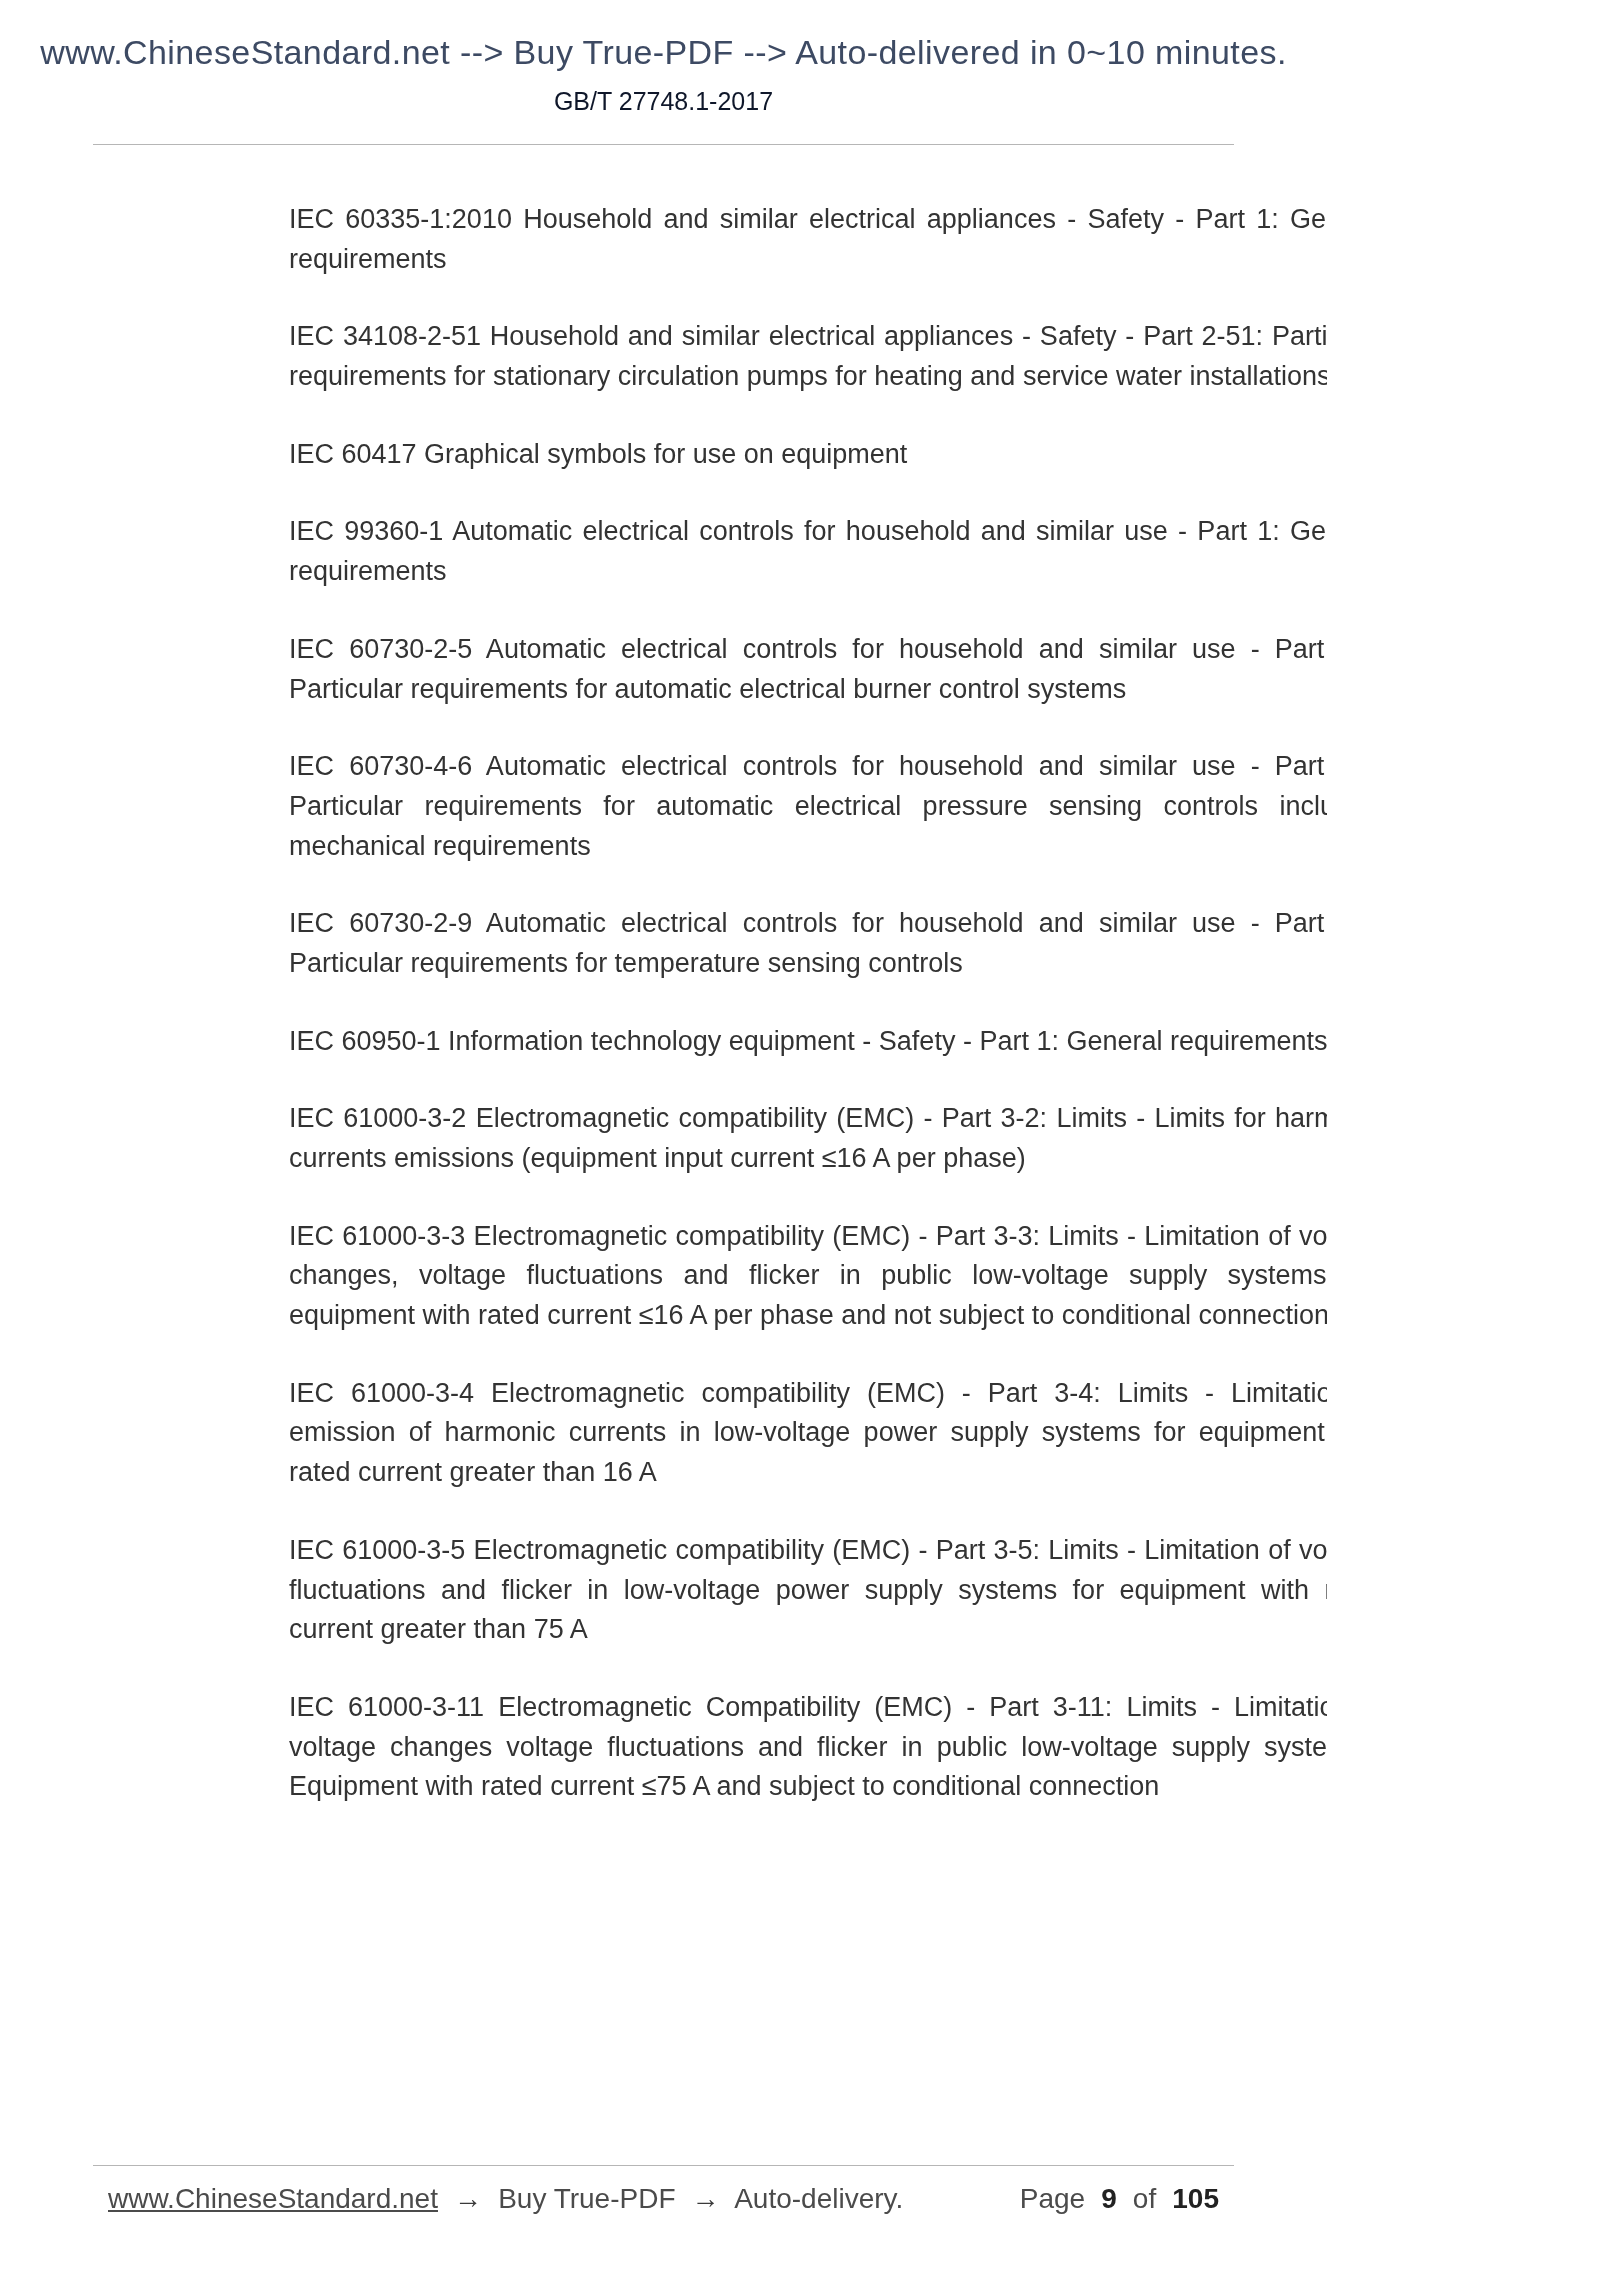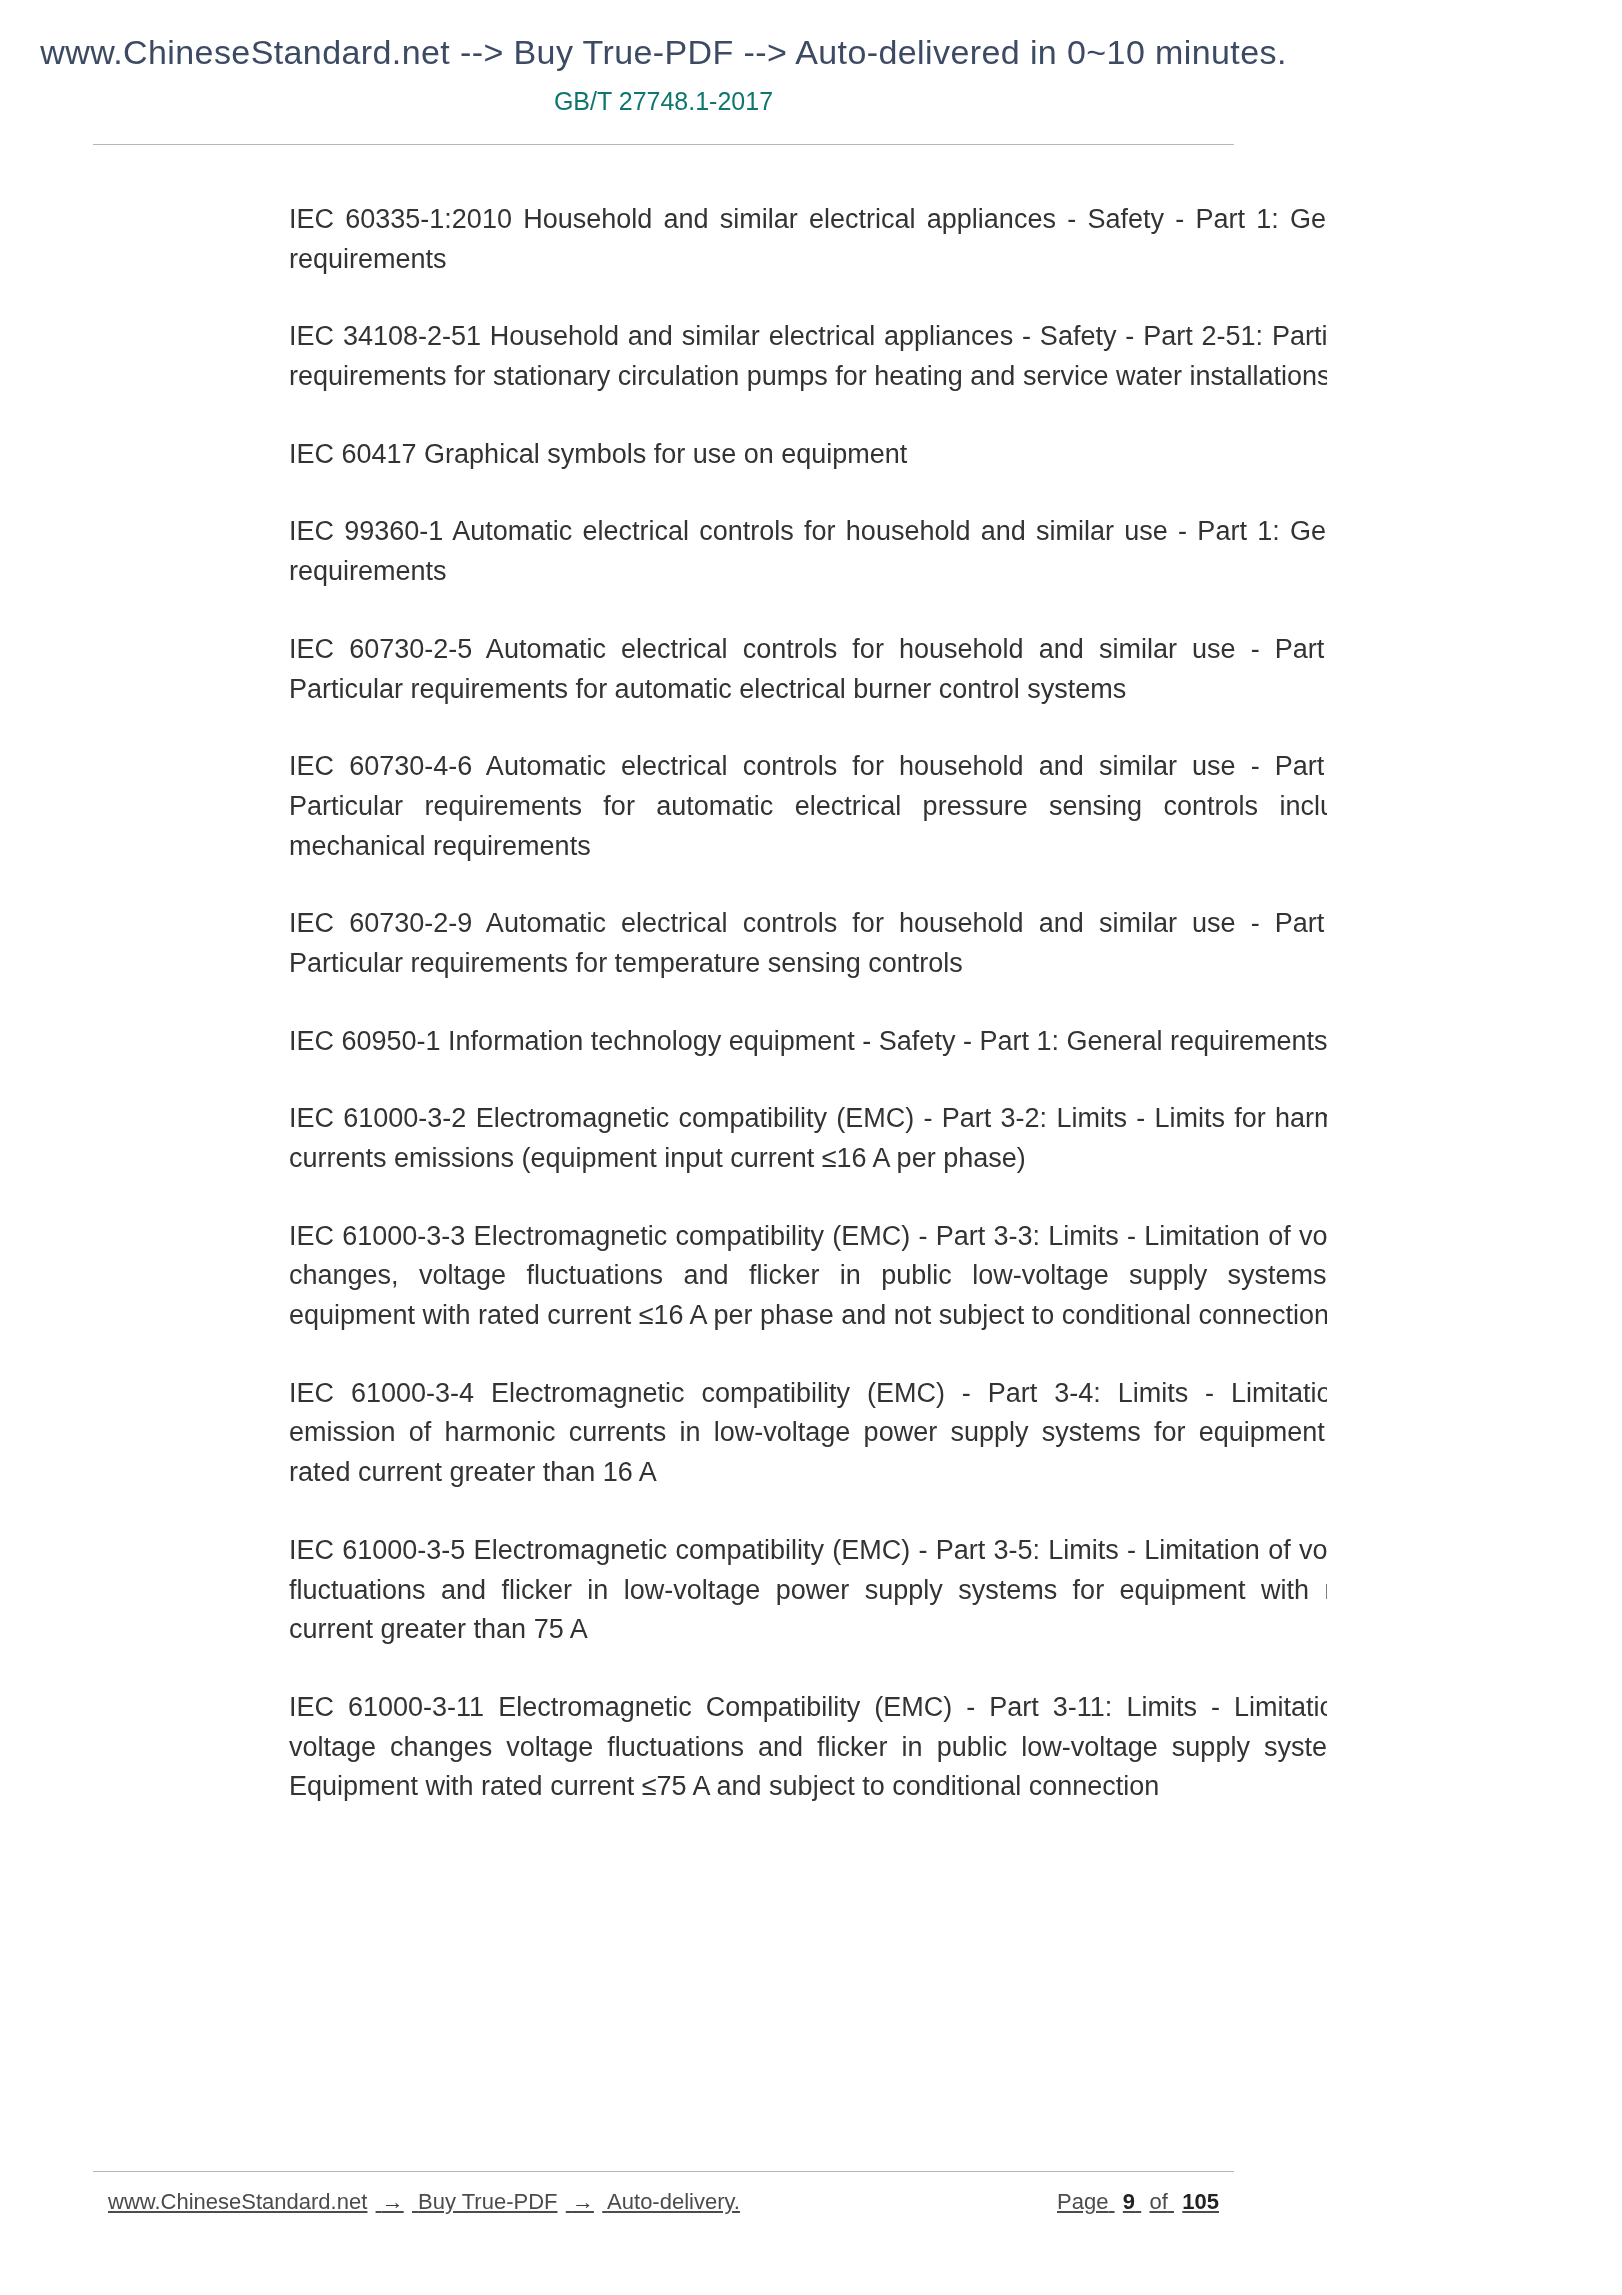--- a/index.html
+++ b/index.html
@@ -22,21 +22,21 @@
   }
   .banner {
     font-size: 34px;
     font-weight: 400;
     color: #3d4a63;
     letter-spacing: 0.4px;
   }
   .doc-number {
     margin-top: 15px;
     font-size: 25px;
-    color: #0f766e;
+    color: #0f172a;
   }
   .rule {
     border: none;
     border-top: 1.7px solid #b6b6b6;
     width: 1141px;
     margin: 28px auto 0 auto;
   }
   
   .content {
     width: 1097px;
@@ -60,23 +60,22 @@
     margin: 0 auto 16.7px auto;
   }
   .footer-row {
     width: 1141px;
     margin: 0 auto;
     padding: 0 15px;
     box-sizing: border-box;
     display: flex;
     justify-content: space-between;
     align-items: baseline;
-    font-size: 22px;
+    font-size: 28px;
     color: #4b4b4b;
-    text-decoration: underline;
   }
   .footer-left span {
     margin-right: 8.3px;
   }
   .footer-site {
     text-decoration: underline;
   }
   .footer-arrow {
     font-weight: 700;
     color: #3a3a3a;

